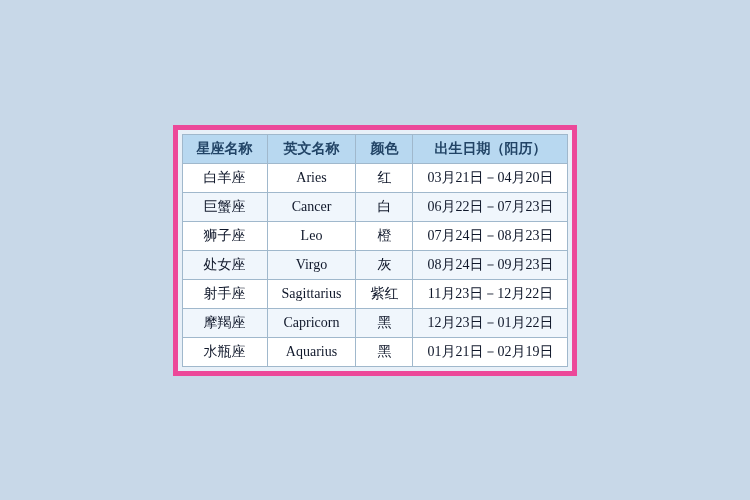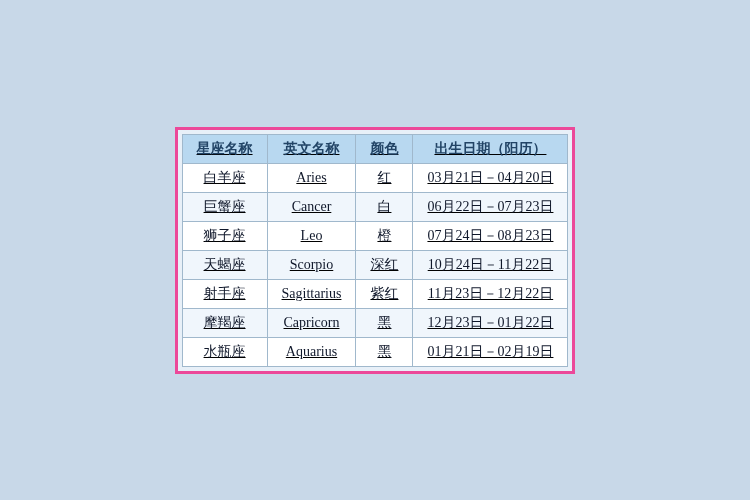--- a/index.html
+++ b/index.html
@@ -8,23 +8,22 @@
       height: 500px;
       background-color: #c8d8e8;
       display: flex;
       align-items: center;
       justify-content: center;
       font-family: "SimSun", "宋体", serif;
       font-size: 14px;
     }
     .table-container {
       background: #e8f0f8;
-      border: 3px solid #ec4899;
+      border: 5px solid #ec4899;
       padding: 4px;
-      text-decoration: underline;
     }
     table {
       border-collapse: collapse;
       background: white;
     }
     th, td {
       border: 1px solid #a0b8cc;
       padding: 5px 14px;
       text-align: center;
       white-space: nowrap;
@@ -70,24 +69,24 @@
           <td>白</td>
           <td>06月22日－07月23日</td>
         </tr>
         <tr>
           <td>狮子座</td>
           <td>Leo</td>
           <td>橙</td>
           <td>07月24日－08月23日</td>
         </tr>
         <tr>
-          <td>天蝎座</td>
-          <td>Scorpio</td>
-          <td>深红</td>
-          <td>10月24日－11月22日</td>
+          <td>处女座</td>
+          <td>Virgo</td>
+          <td>灰</td>
+          <td>08月24日－09月23日</td>
         </tr>
         <tr>
           <td>射手座</td>
           <td>Sagittarius</td>
           <td>紫红</td>
           <td>11月23日－12月22日</td>
         </tr>
         <tr>
           <td>摩羯座</td>
           <td>Capricorn</td>

